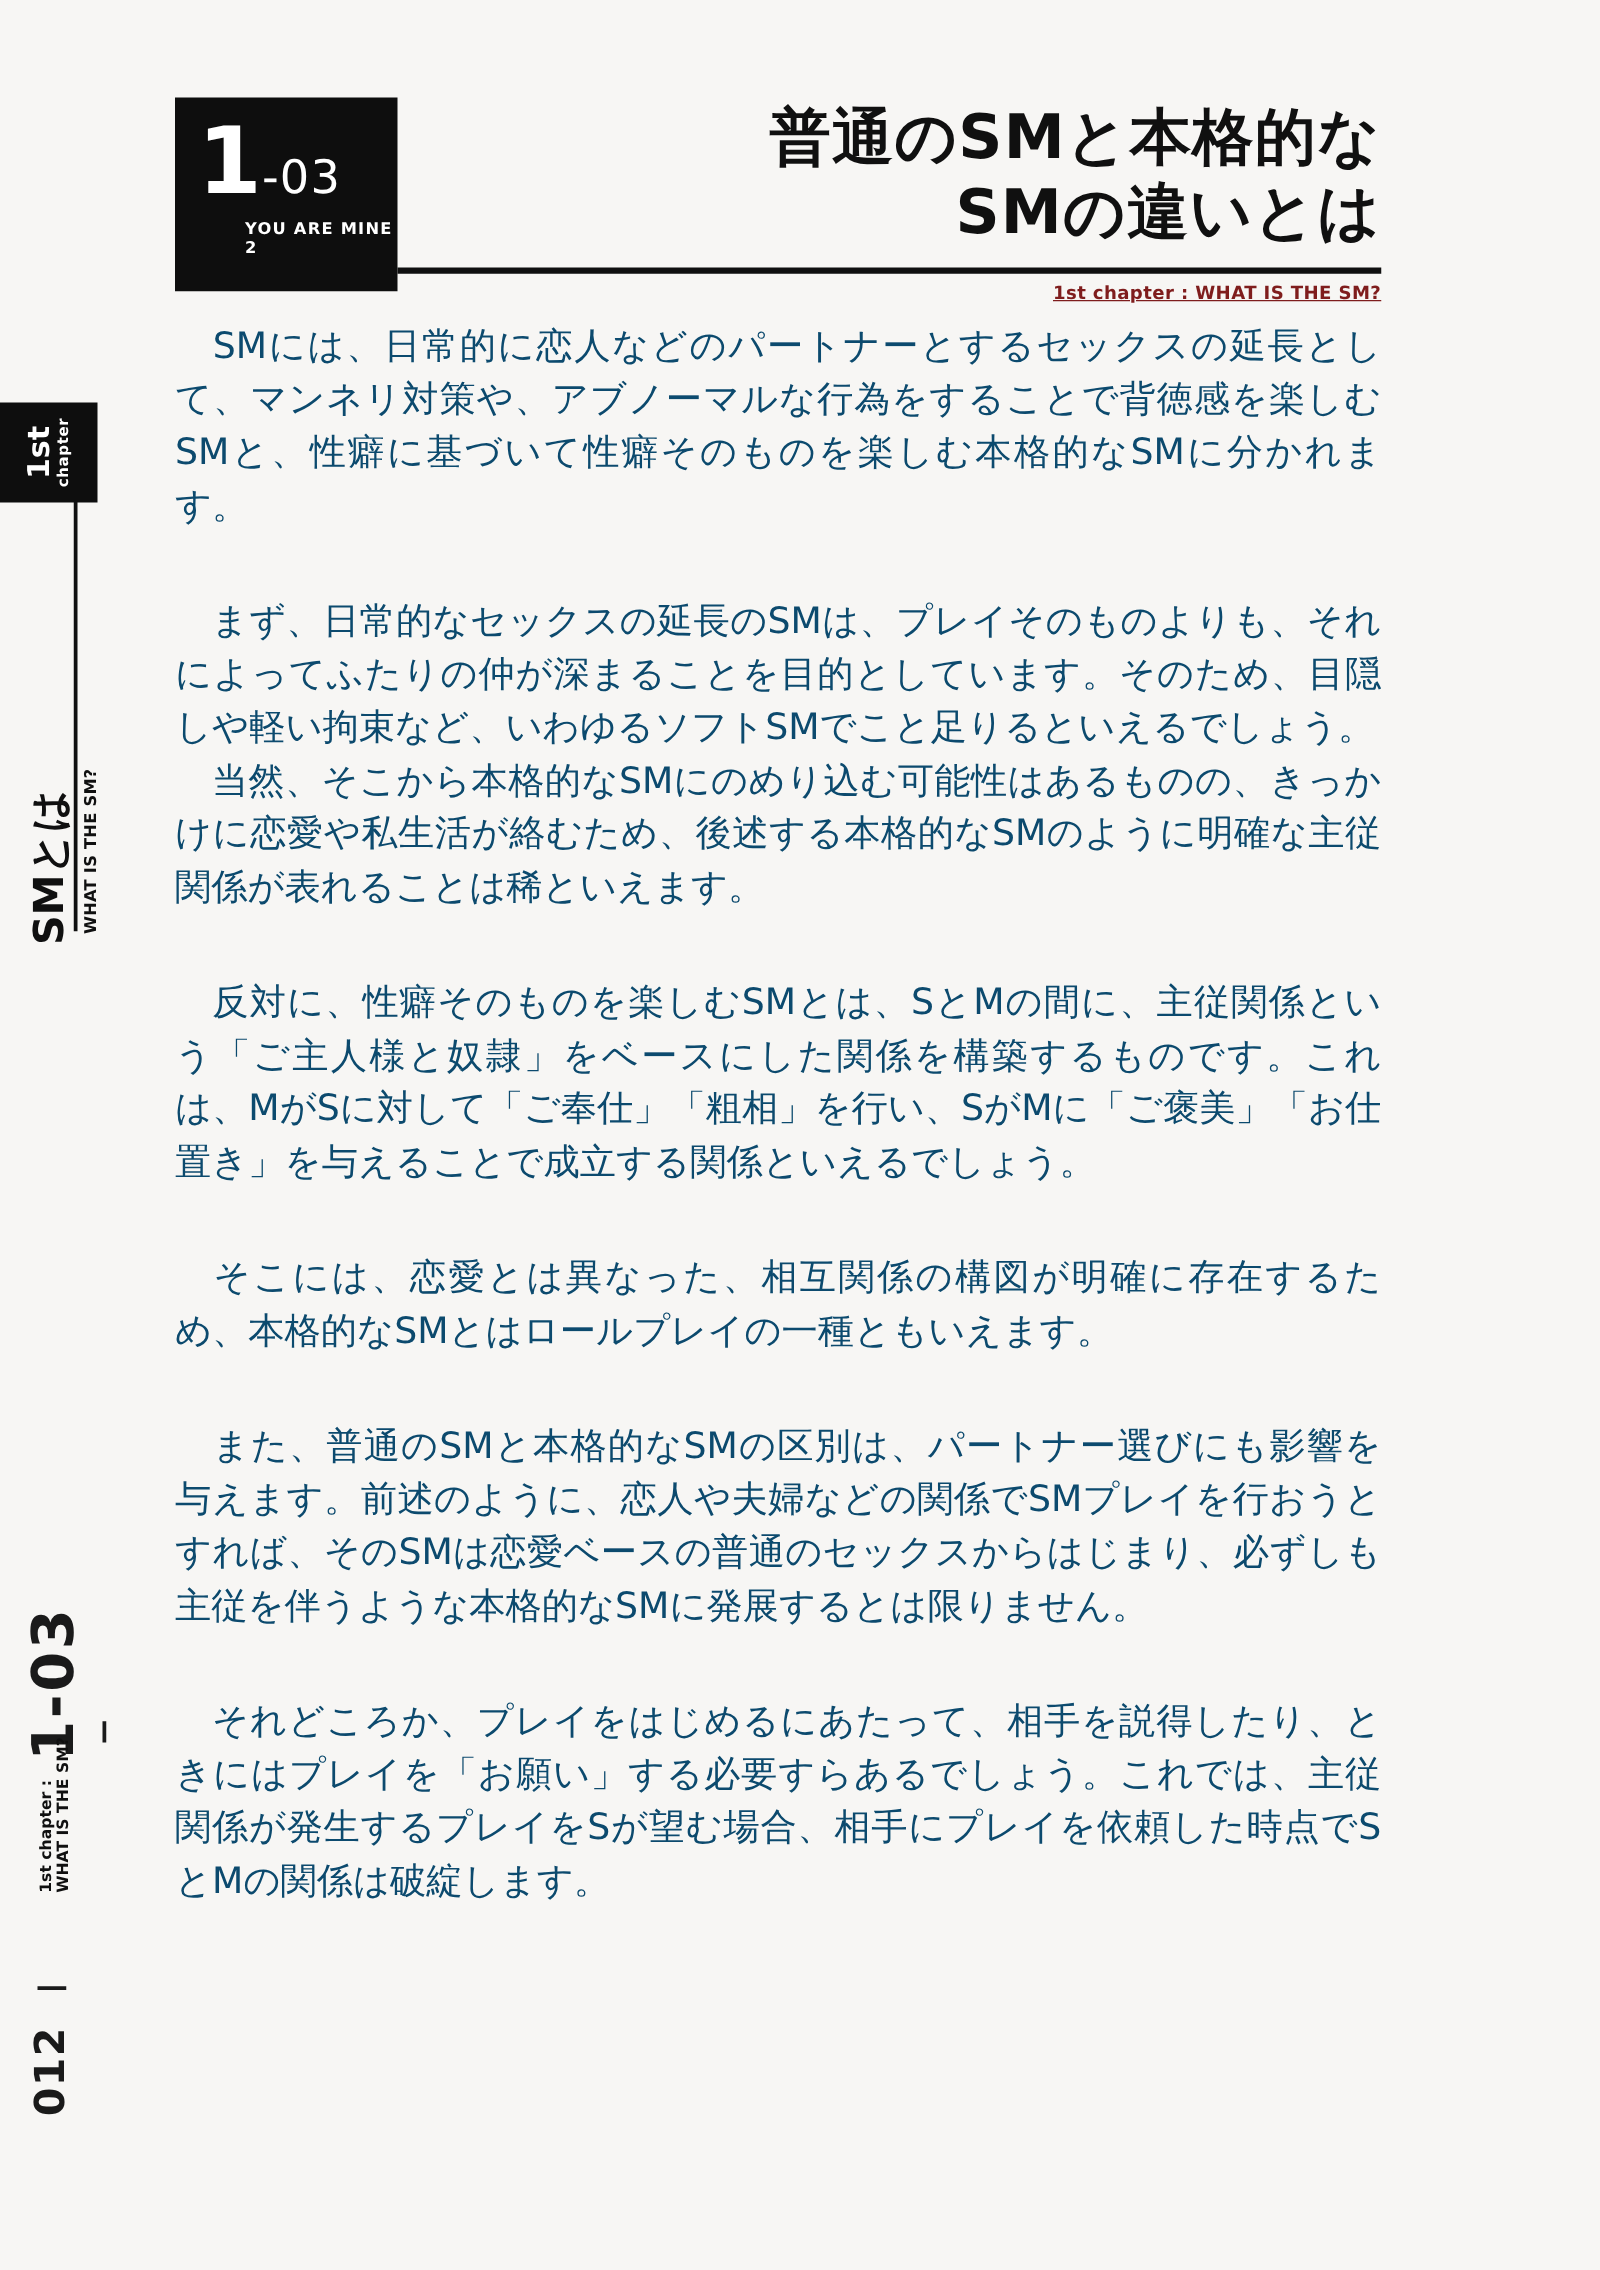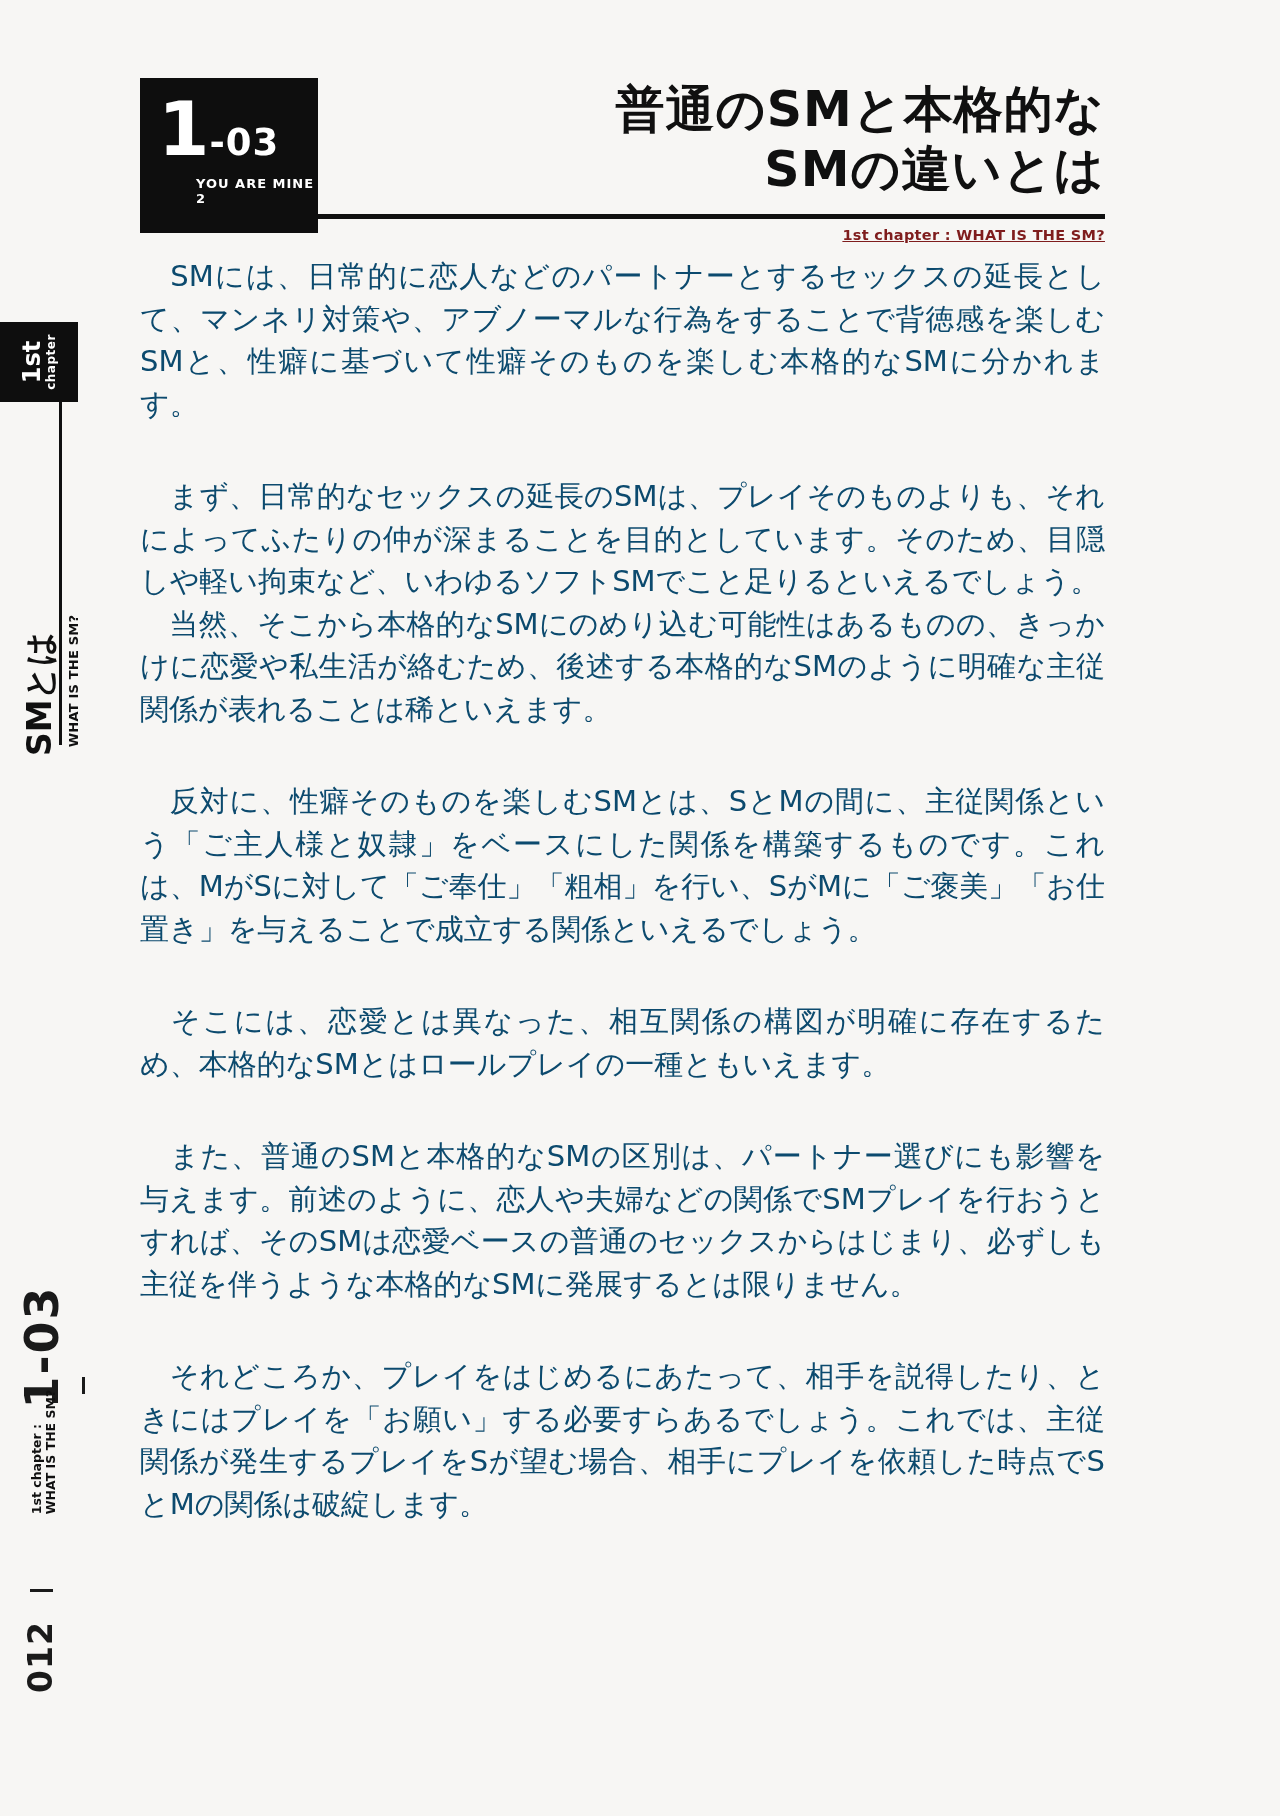--- a/index.html
+++ b/index.html
@@ -9,21 +9,21 @@
     background:#f7f6f4; color:#151515; overflow:hidden;
   }
 
   
   .chapter-box {
     position:absolute; left:140px; top:78px; width:178px; height:155px;
     background:#0e0e0e; color:#fff;
   }
   .chapter-num { display:flex; align-items:baseline; padding:14px 0 0 18px; }
   .num-big   { font-size:74px; line-height:74px; font-weight:bold; }
-  .num-small { font-size:37px; line-height:37px; font-weight:bold; letter-spacing:1px; }
+  .num-small { font-size:37px; line-height:37px; font-weight:normal; letter-spacing:1px; }
   .series {
     position:absolute; left:17px; bottom:27px;
     font-size:13px; font-weight:bold; letter-spacing:1px;margin-left:39px;
   }
   .page-title {
     position:absolute; right:175px; top:80px; text-align:right;
     font-size:49px; line-height:60px; font-weight:900; letter-spacing:1px;
     color:#101010;
   }
   .header-rule {

